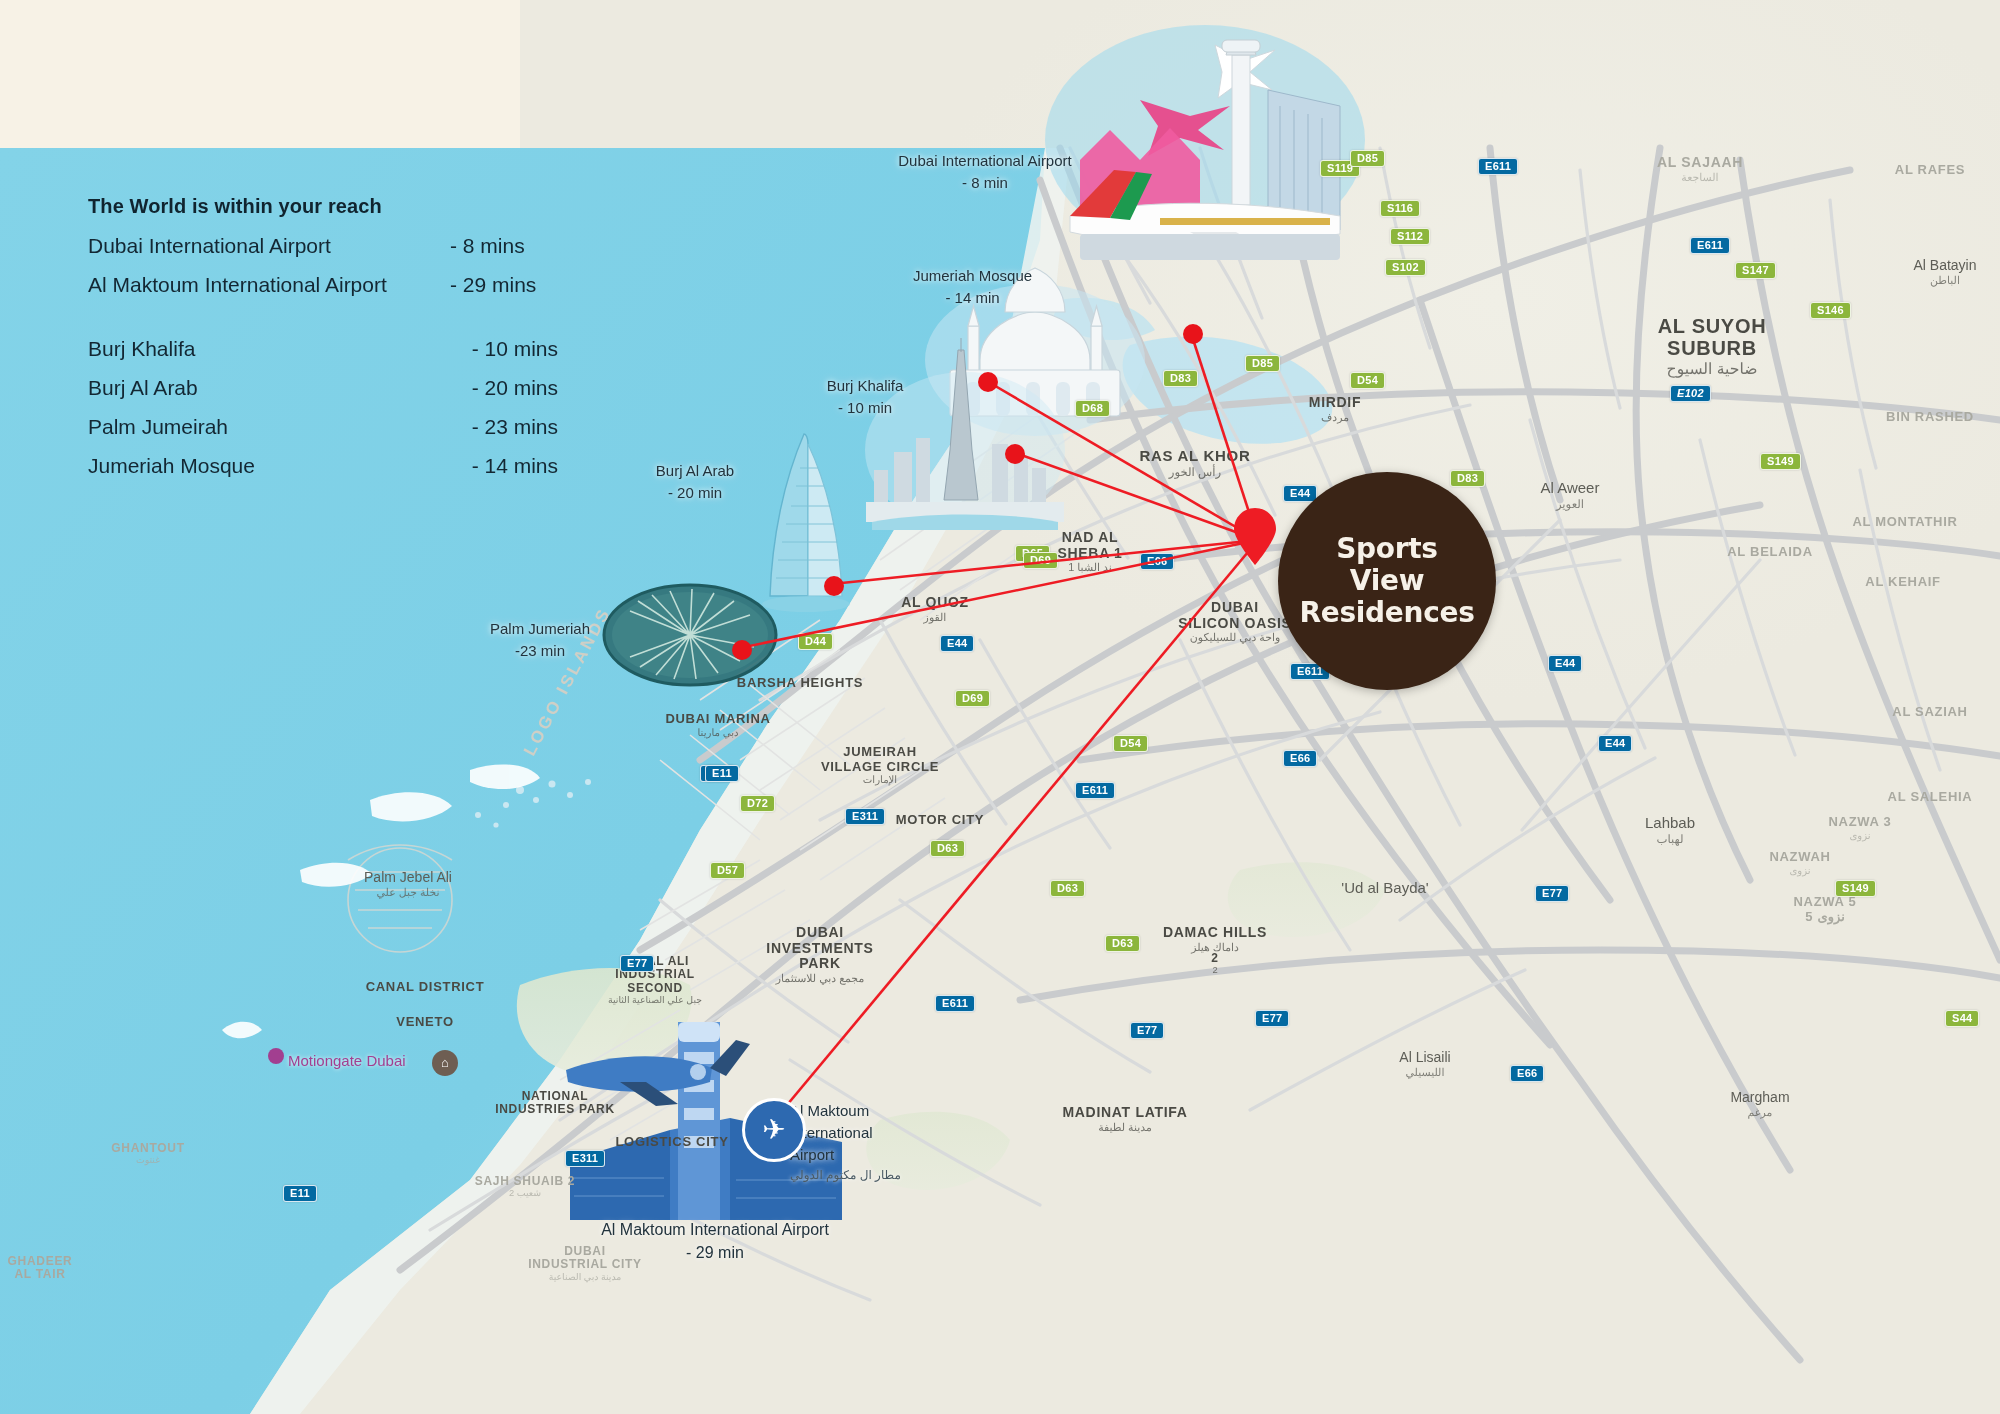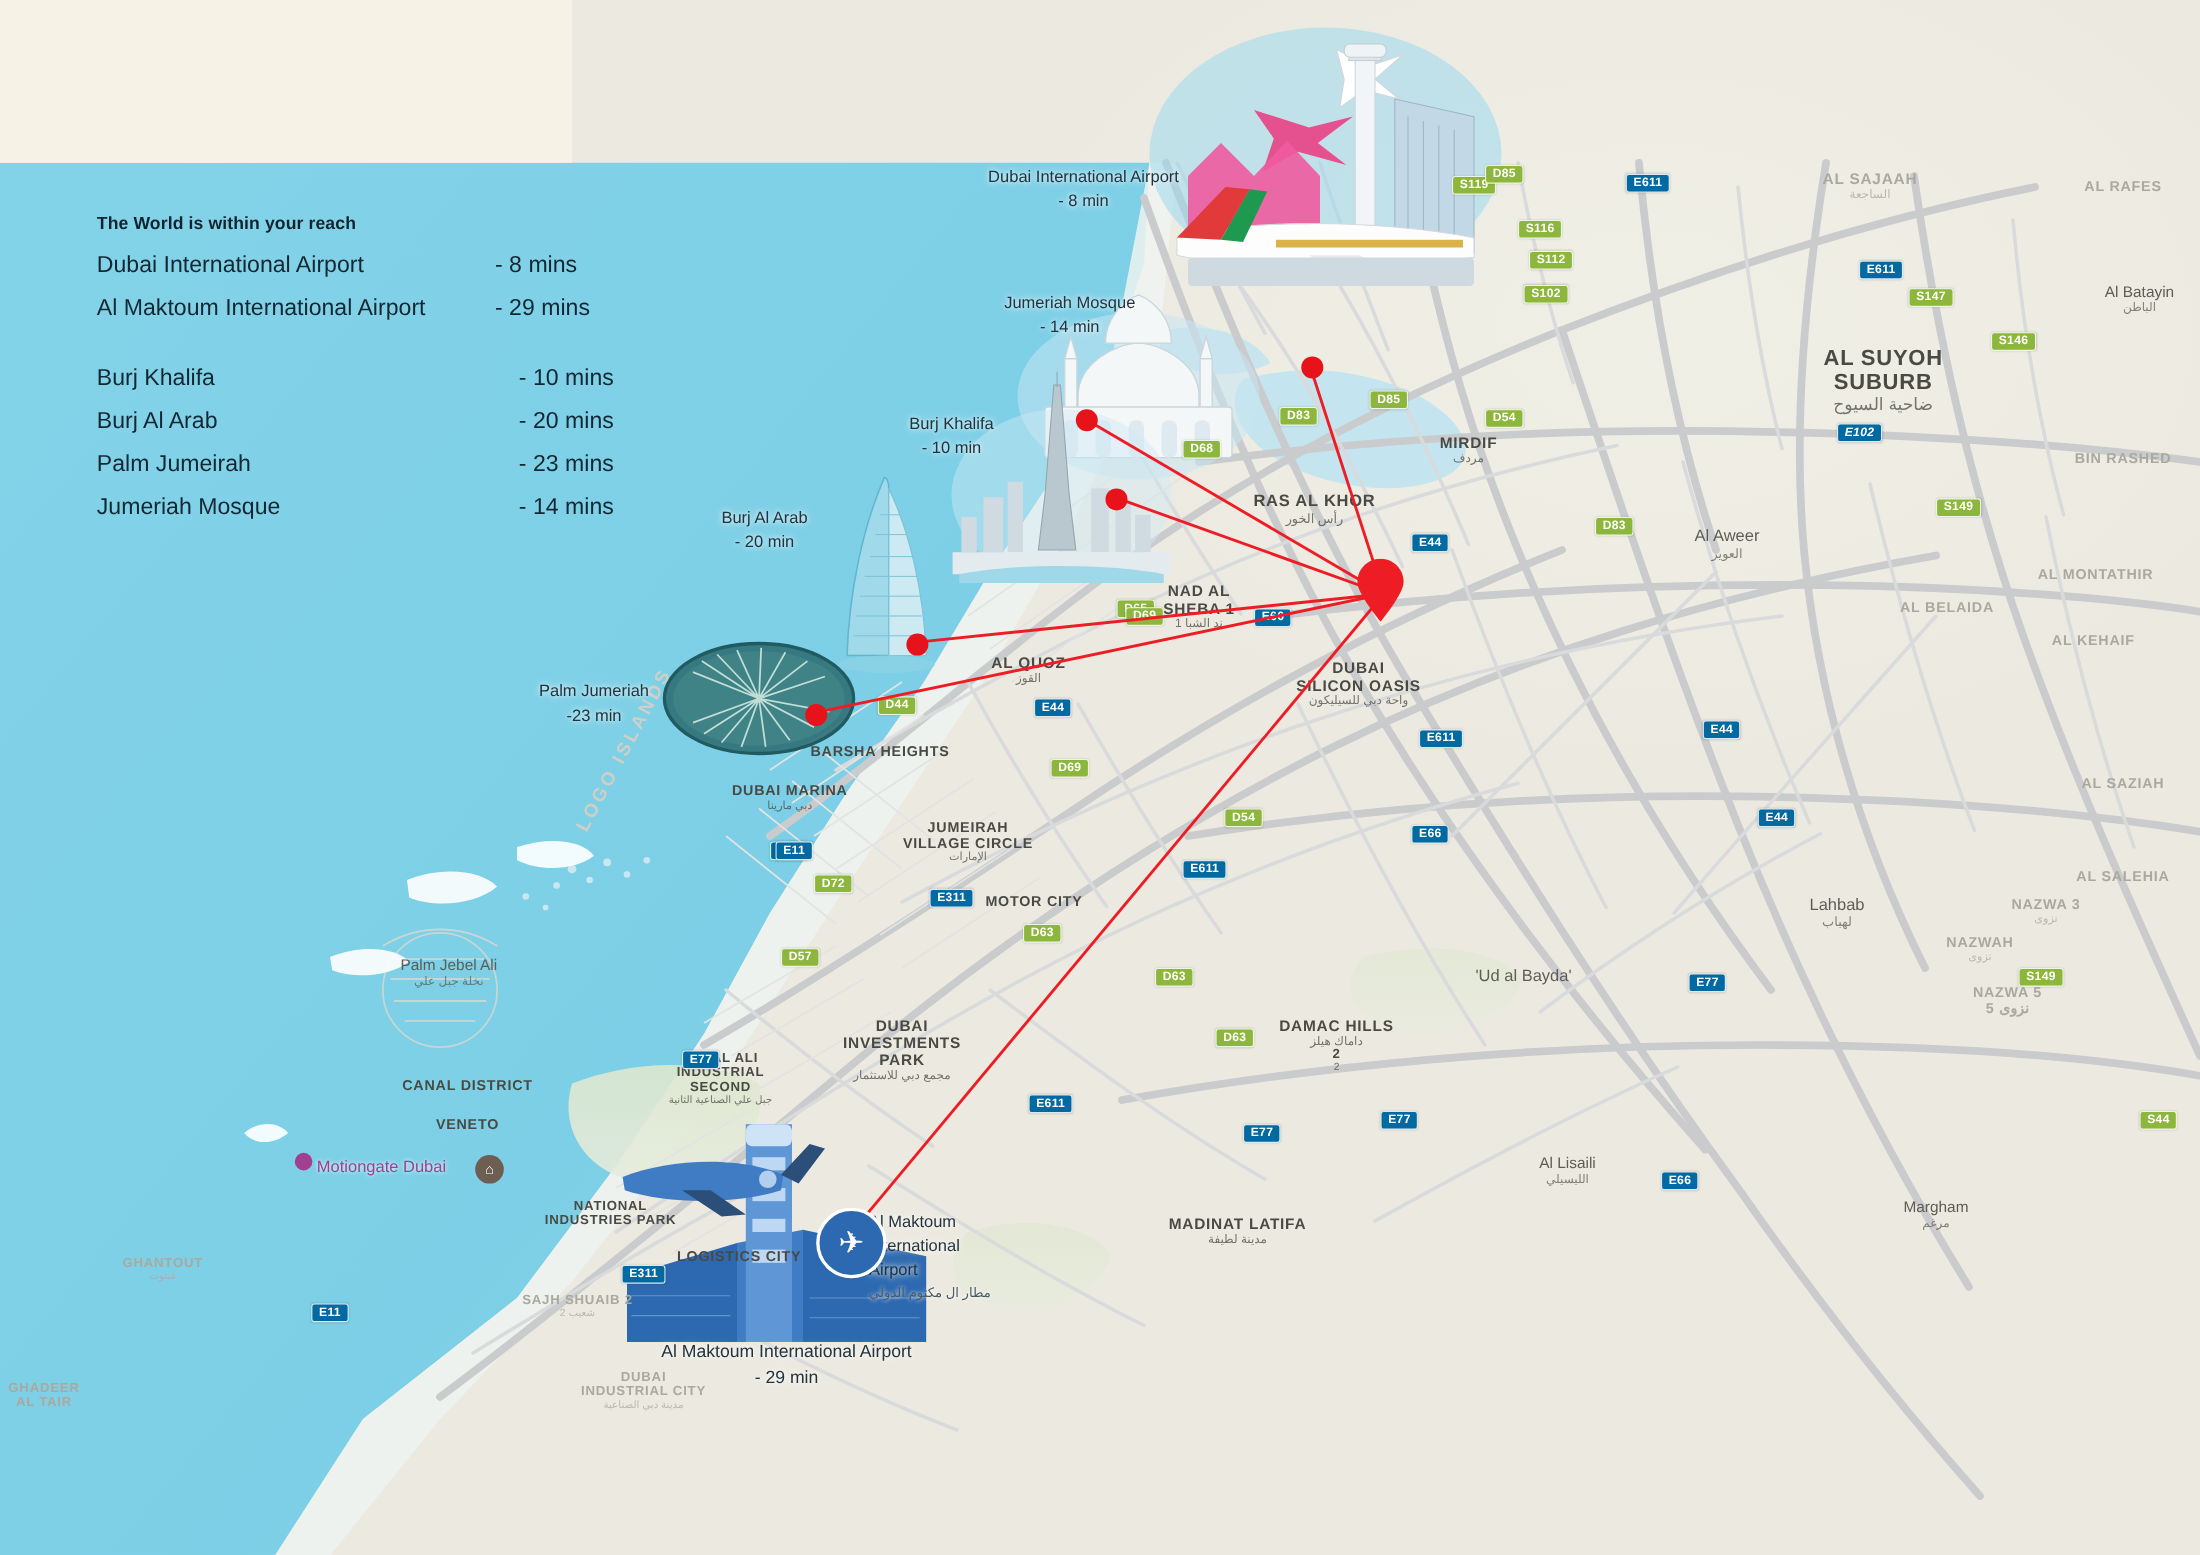--- a/index.html
+++ b/index.html
@@ -39,21 +39,21 @@
     white-space:pre-line;
     z-index:41;
   }
 
   
   .info{
     position:absolute;left:88px;top:195px;width:470px;
     z-index:41;color:#132733;
   }
   .info h3{
-    margin:0 0 14px 0;font-size:16px;font-weight:700;color:#10242f;
+    margin:0 0 14px 0;font-size:20px;font-weight:700;color:#10242f;
     letter-spacing:.1px;
   }
   .info .group{margin-bottom:36px;}
   .row{
     display:flex;font-size:21px;color:#132733;margin-bottom:12px;
     line-height:1.3;
   }
   .row .nm{flex:0 0 auto;}
   .row .tm{margin-left:auto;padding-left:14px;white-space:nowrap;}
   .group.g1 .row .tm{min-width:108px;text-align:left;}
@@ -393,20 +393,25 @@
 
   <div style="position:absolute;left:742px;top:1098px;width:58px;height:58px;border-radius:50%;background:#2d69b0;border:3px solid #fff;z-index:33;display:flex;align-items:center;justify-content:center;">
     <span style="color:#fff;font-size:28px;line-height:1;">✈</span>
   </div>
   <div class="dot" style="left:760px;top:1110px;width:16px;height:16px;"></div>
 
   <svg class="pin" style="left:1232px;top:508px" viewBox="0 0 46 58">
     <path d="M23,57 C23,57 44,32 44,21 C44,9.4 34.6,0 23,0 C11.4,0 2,9.4 2,21 C2,32 23,57 23,57 Z" fill="#ee1c24"></path>
   </svg>
 
+  <div class="badge" style="left:1278px;top:472px;">
+    <span>Sports
+View
+Residences</span>
+  </div>
 
   <div id="map-labels-layer">
       <div class="mlabel faint" style="left: 1610px; top: 155px; width: 180px; font-size: 14px;">AL SAJAAH<span class="ar">الساجعة</span></div>
       <div class="mlabel faint" style="left: 1840px; top: 163px; width: 180px; font-size: 13px;">AL RAFES</div>
       <div class="mlabel plain" style="left: 1855px; top: 258px; width: 180px; font-size: 14px;">Al Batayin<span class="ar">الباطن</span></div>
       <div class="mlabel dark" style="left: 1622px; top: 315px; width: 180px; font-size: 20px;">AL SUYOH
 SUBURB<span class="ar">ضاحية السيوح</span></div>
       <div class="mlabel faint" style="left: 1840px; top: 410px; width: 180px; font-size: 13px;">BIN RASHED</div>
       <div class="mlabel faint" style="left: 1815px; top: 515px; width: 180px; font-size: 13px;">AL MONTATHIR</div>
       <div class="mlabel faint" style="left: 1680px; top: 545px; width: 180px; font-size: 13px;">AL BELAIDA</div>

